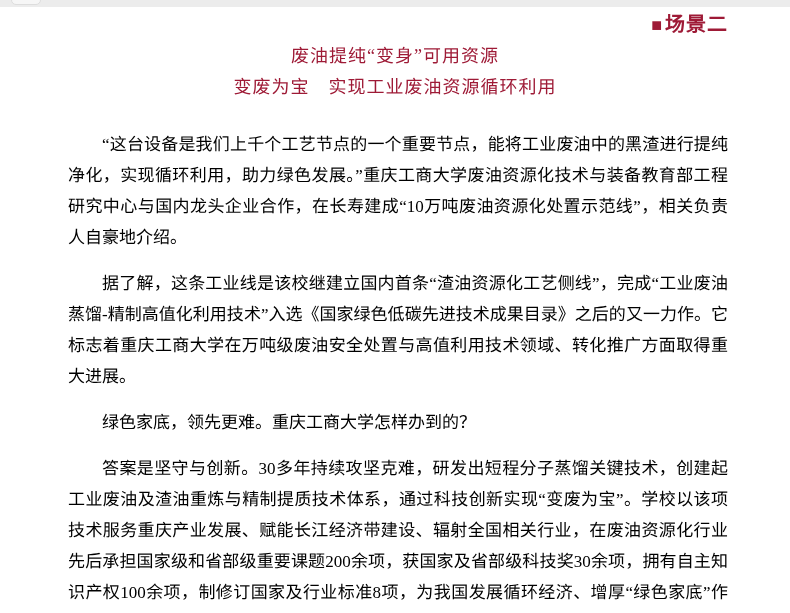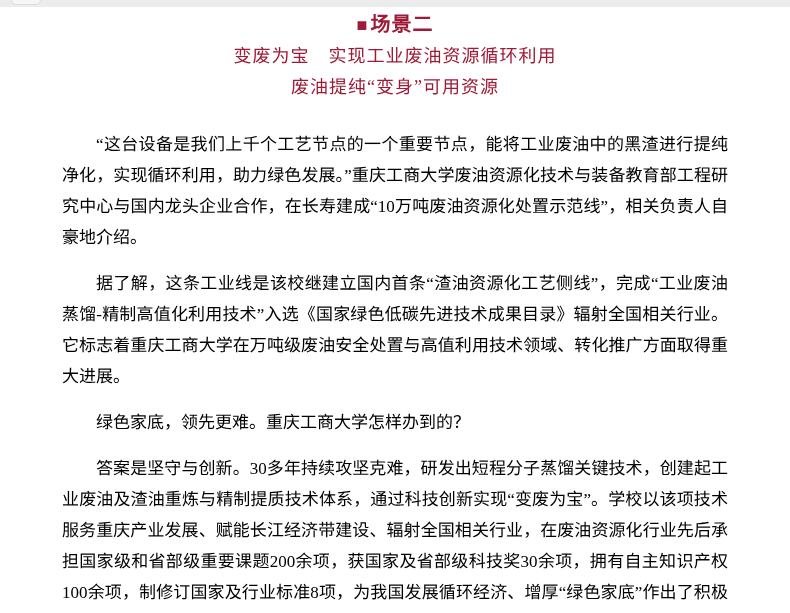--- a/index.html
+++ b/index.html
@@ -26,21 +26,21 @@
     height: 12px;
     background: #f6f6f6;
     border: 1px solid #dddddd;
     border-radius: 5px;
   }
   .page {
     padding: 0 62px;
   }
   .scene-title {
     margin-top: 3px;
-    text-align: center;
+    text-align: right;
     font-size: 20px;
     line-height: 28px;
     font-weight: bold;
     color: #9e1a36;
     letter-spacing: 1px;
   }
   .scene-title .marker {
     font-size: 18px;
     margin-right: 2px;
   }
@@ -55,38 +55,38 @@
   }
   .body {
     margin-top: 28px;
     color: #000000;
   }
   .body p {
     font-size: 17px;
     line-height: 31px;
     text-align: justify;
     text-indent: 2em;
-    margin: 0 0 15px 0;
+    margin: 0 0 15px 6px;
     font-family: Liberation Serif, serif;
   }
   .body p:last-child { margin-bottom: 0; }
 </style>
 </head>
 <body>
 
 <div class="top-strip">
   <div class="tab-stub"></div>
 </div>
 
 <main class="page">
   <h1 class="scene-title"><span class="marker">■</span><span>场景二</span></h1>
 
+  <h2 class="sub">废油提纯“变身”可用资源</h2>
+
   <h2 class="sub">变废为宝　实现工业废油资源循环利用</h2>
-
-  <h2 class="sub">废油提纯“变身”可用资源</h2>
 
   <div class="body">
     <p>“这台设备是我们上千个工艺节点的一个重要节点，能将工业废油中的黑渣进行提纯净化，实现循环利用，助力绿色发展。”重庆工商大学废油资源化技术与装备教育部工程研究中心与国内龙头企业合作，在长寿建成“10万吨废油资源化处置示范线”，相关负责人自豪地介绍。</p>
-    <p>据了解，这条工业线是该校继建立国内首条“渣油资源化工艺侧线”，完成“工业废油蒸馏-精制高值化利用技术”入选《国家绿色低碳先进技术成果目录》辐射全国相关行业。它标志着重庆工商大学在万吨级废油安全处置与高值利用技术领域、转化推广方面取得重大进展。</p>
+    <p>据了解，这条工业线是该校继建立国内首条“渣油资源化工艺侧线”，完成“工业废油蒸馏-精制高值化利用技术”入选《国家绿色低碳先进技术成果目录》之后的又一力作。它标志着重庆工商大学在万吨级废油安全处置与高值利用技术领域、转化推广方面取得重大进展。</p>
     <p>绿色家底，领先更难。重庆工商大学怎样办到的？</p>
     <p>答案是坚守与创新。30多年持续攻坚克难，研发出短程分子蒸馏关键技术，创建起工业废油及渣油重炼与精制提质技术体系，通过科技创新实现“变废为宝”。学校以该项技术服务重庆产业发展、赋能长江经济带建设、辐射全国相关行业，在废油资源化行业先后承担国家级和省部级重要课题200余项，获国家及省部级科技奖30余项，拥有自主知识产权100余项，制修订国家及行业标准8项，为我国发展循环经济、增厚“绿色家底”作出了积极贡献。</p>
   </div>
 </main>
 
 </body></html>

